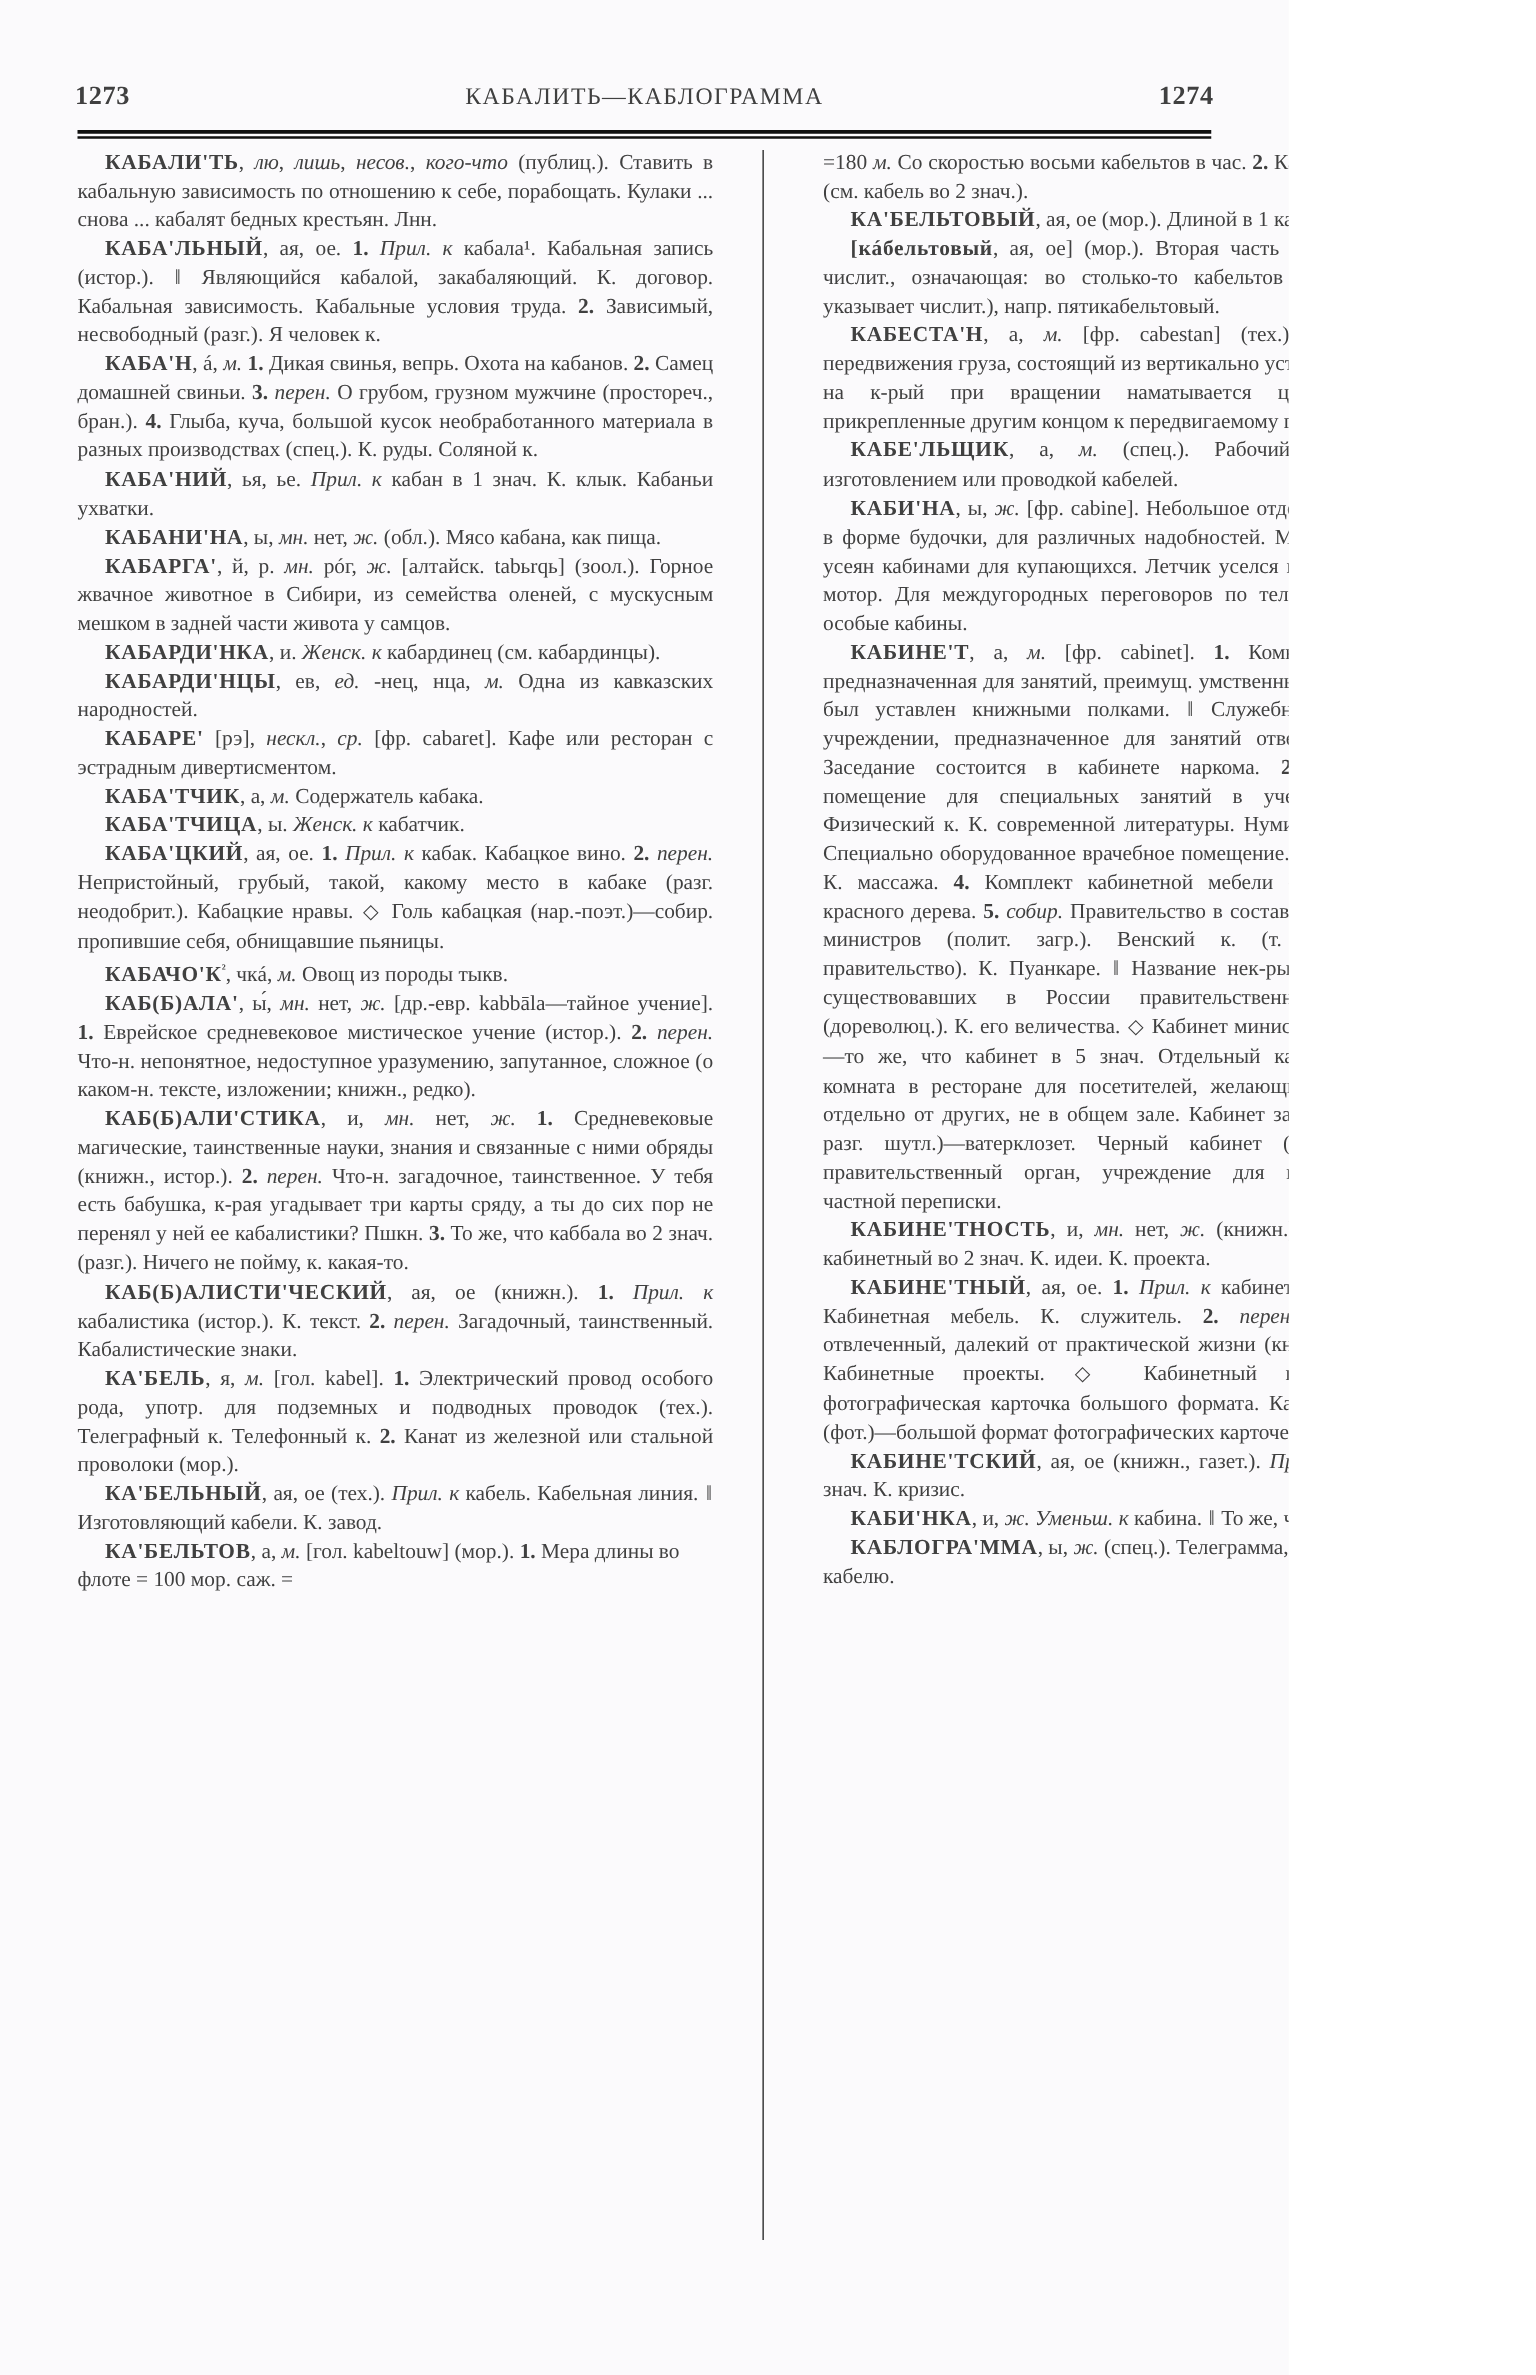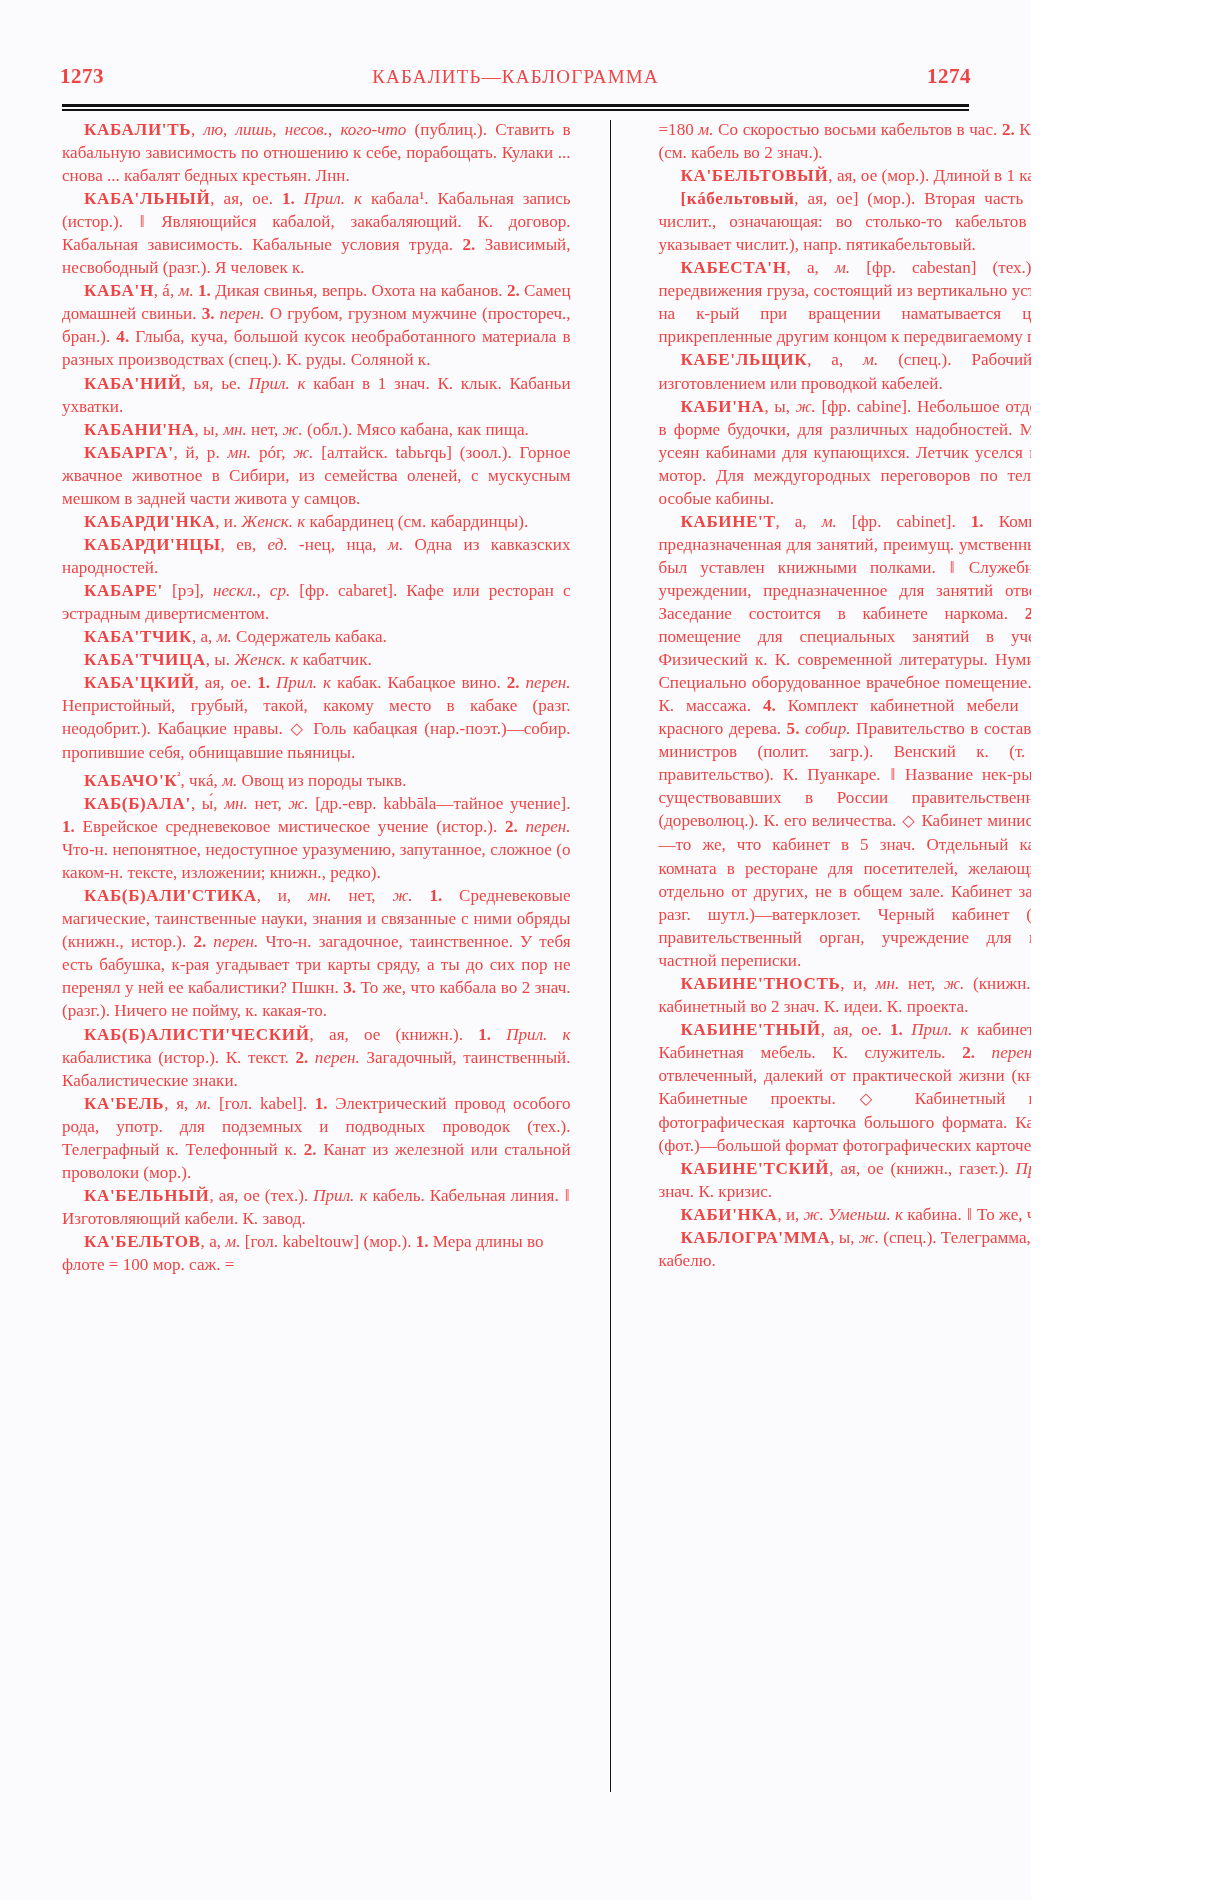--- a/index.html
+++ b/index.html
@@ -8,21 +8,21 @@
     padding: 0;
     background: #ffffff;
   }
   .page {
     position: relative;
     width: 1031px;
     height: 1900px;
     background: #fbfafc;
     box-sizing: border-box;
     font-family: "Liberation Serif", "DejaVu Serif", serif;
-    color: #ef4444;
+    color: #404040;
     overflow: hidden;
   }
 
   
   .running-head {
     position: absolute;
     left: 60px;
     right: 60px;
     top: 64px;
     height: 28px;

